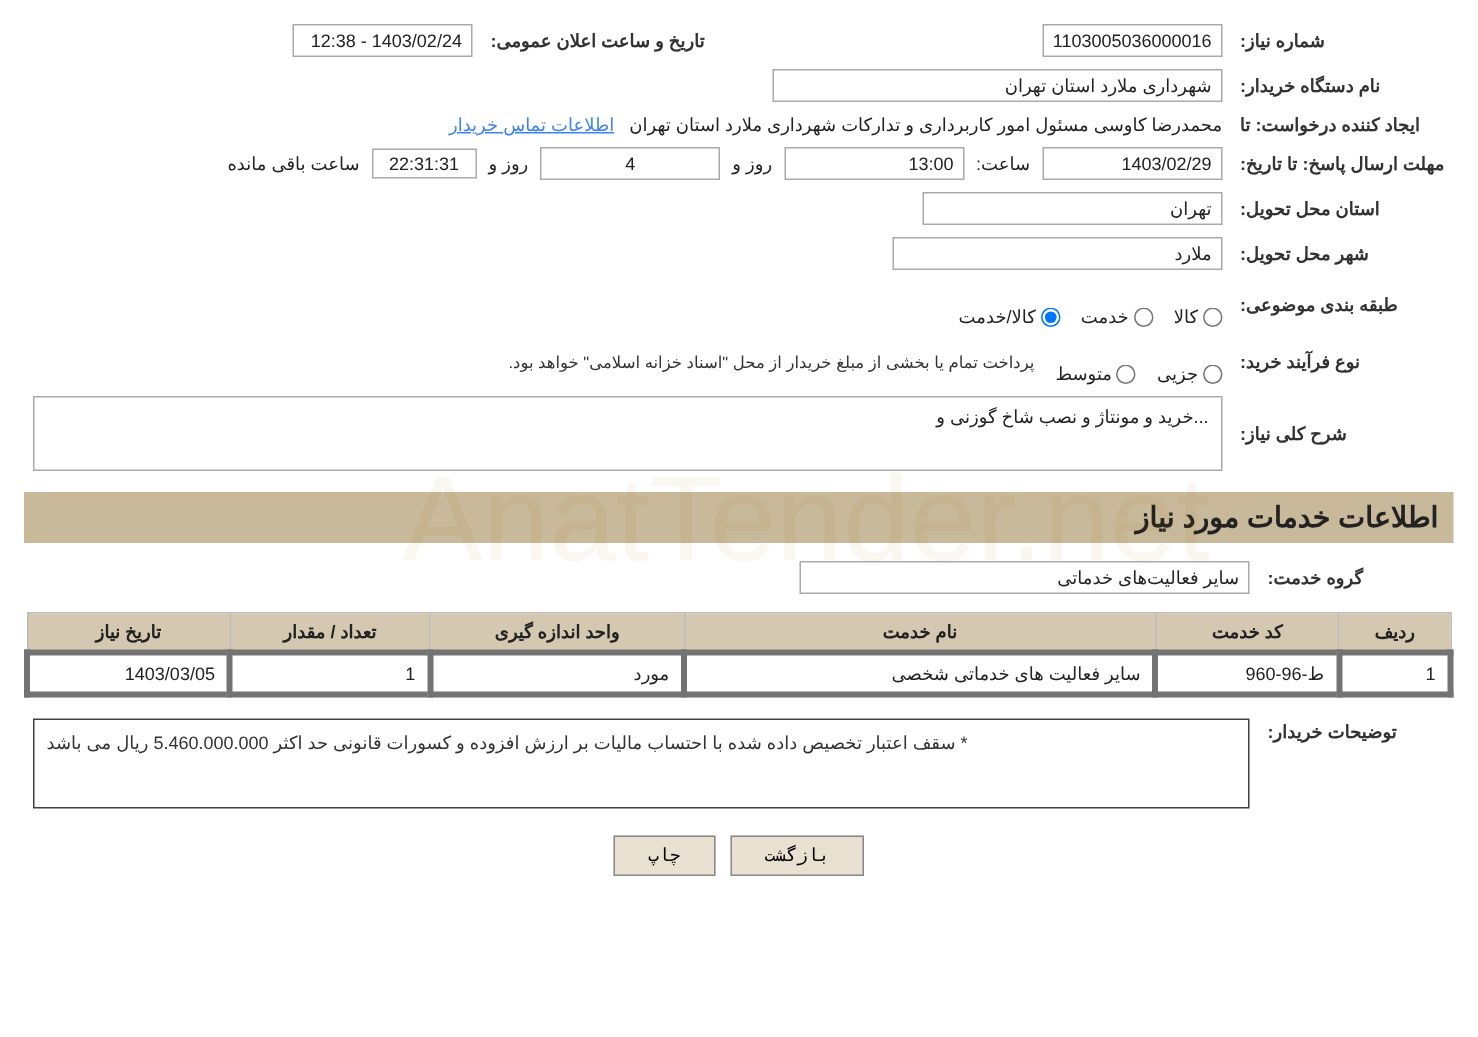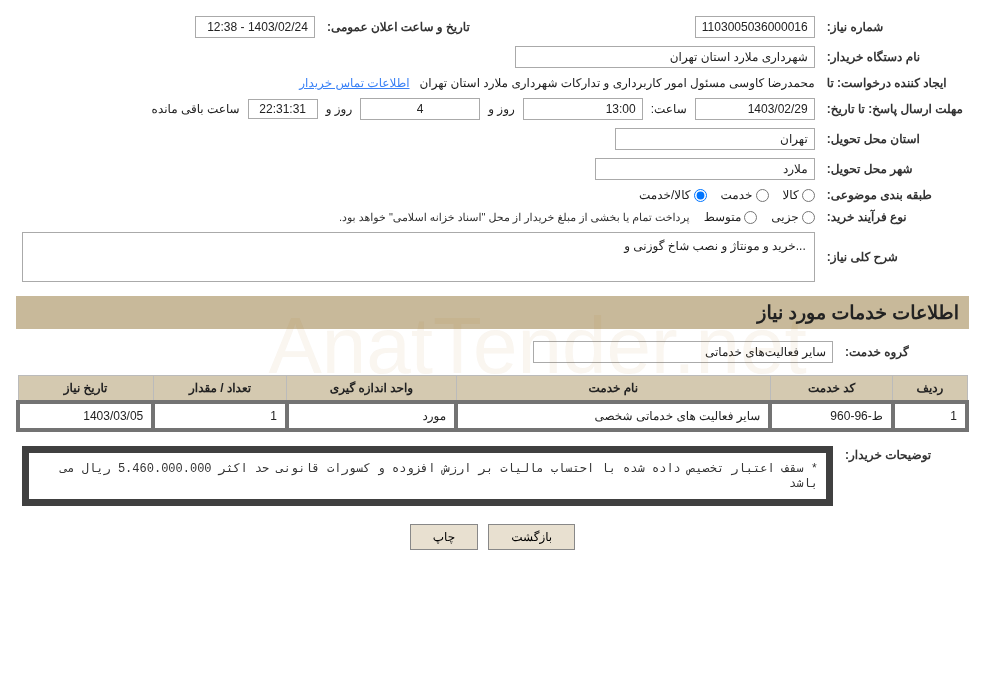--- a/index.html
+++ b/index.html
@@ -72,20 +72,21 @@
     }
     .radio-group {
       display: flex;
       gap: 14px;
       align-items: center;
     }
     .radio-label {
       display: flex;
       align-items: center;
       gap: 3px;
+      margin-top: 16px;
     }
     .watermark {
       position: fixed;
       left: 50%;
       top: 50%;
       transform: translate(-50%, -50%);
       opacity: 0.06;
       font-size: 80px;
       color: #a16207;
       pointer-events: none;
@@ -108,30 +109,29 @@
     }
     .services-table td {
       border: 4px solid #737373;
       padding: 5px 8px;
       text-align: right;
     }
     .services-table tr:nth-child(even) {
       background: #f9f6f0;
     }
     .notes-box {
-      border: 7px solid #404040;
+      border: 1px solid #404040;
       background: #fff;
       padding: 8px;
       min-height: 60px;
       width: 100%;
       font-size: 12px;
       color: #333;
-      text-align: right;
+      text-align: left;
       direction: rtl;
-      font-family: Liberation Mono, monospace;
     }
     .desc-box {
       border: 1px solid #aaa;
       background: #fff;
       padding: 6px 8px;
       min-height: 50px;
       width: 100%;
       font-size: 12px;
       text-align: right;
       direction: rtl;
@@ -140,21 +140,21 @@
       display: flex;
       justify-content: center;
       gap: 10px;
       margin: 14px 0 8px 0;
     }
     .btn {
       border: 1px solid #888;
       padding: 5px 22px;
       cursor: pointer;
       font-size: 12px;
-      font-family: Liberation Sans, sans-serif;
+      font-family: Liberation Mono, monospace;
       background: #e8e0d0;
     }
     .btn-print {
       background: #e8e0d0;
       border: 1px solid #888;
     }
     .btn-back {
       background: #e8e0d0;
       border: 1px solid #888;
     }

